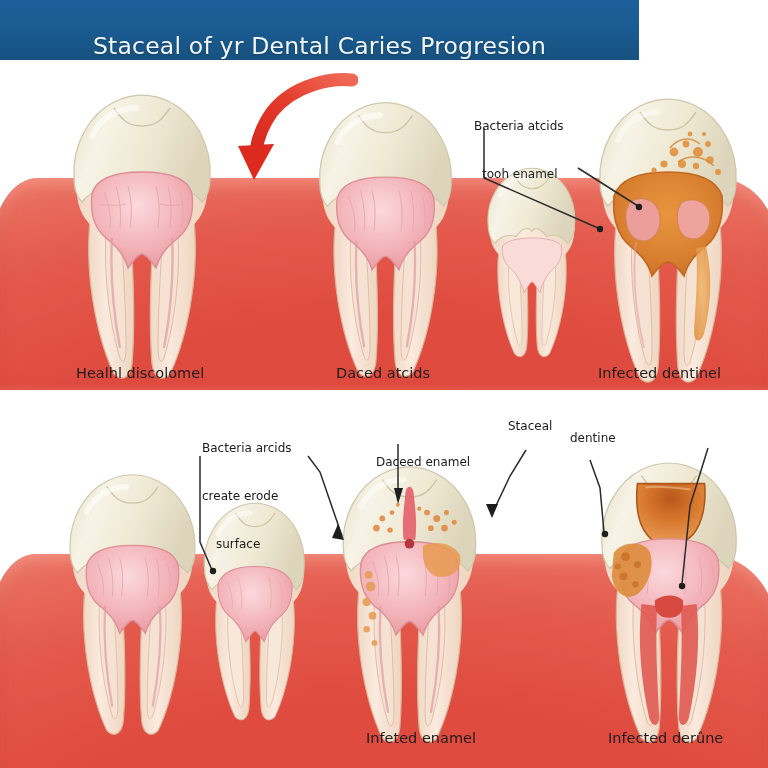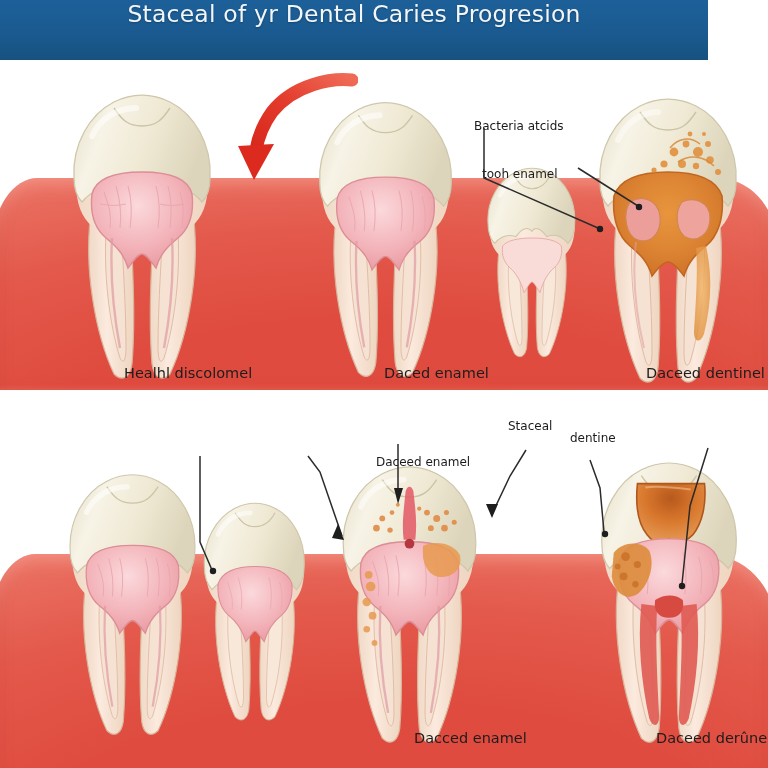--- a/index.html
+++ b/index.html
@@ -5,23 +5,23 @@
 <style>
   html,body{margin:0;padding:0;}
   body{
     width:768px;height:768px;overflow:hidden;background:#ffffff;
     font-family:"Liberation Sans","DejaVu Sans",sans-serif;
   }
   #page{position:relative;width:768px;height:768px;background:#ffffff;}
 
   
   .banner{
-    position:absolute;left:0;top:0;width:708px;height:60px;
+    position:absolute;left:0;top:0;width:639px;height:60px;
     background:linear-gradient(180deg,#1d6099 0%,#1a5a90 55%,#17527f 100%);
-    display:flex;align-items:flex-start;justify-content:center;
+    display:flex;align-items:flex-end;justify-content:center;
   }
   .banner-title{
     color:#f2f6f9;font-size:23.5px;letter-spacing:.2px;
     font-family:"DejaVu Sans","Liberation Sans",sans-serif;
     text-shadow:0 1px 2px rgba(0,0,0,.25);
     white-space:nowrap;
   }
 
   
   .panel{position:absolute;left:0;width:768px;overflow:hidden;}
@@ -58,21 +58,21 @@
   
   .callout{
     position:absolute;color:#1b1b1b;font-size:12px;line-height:16px;
     font-family:"DejaVu Sans","Liberation Sans",sans-serif;white-space:pre;
   }
   .leader{position:absolute;}
 
   
   .caption{
     position:absolute;color:#1d1d1d;font-size:14.5px;
-    font-family:"DejaVu Sans","Liberation Sans",sans-serif;white-space:nowrap;margin-left:48px;
+    font-family:"DejaVu Sans","Liberation Sans",sans-serif;white-space:nowrap;
   }
 </style>
 </head>
 <body>
 
 <div id="page">
 
   <div class="banner">
     <div class="banner-title">Staceal of yr Dental Caries Progresion</div>
   </div>
@@ -252,22 +252,22 @@
       <div style="padding-left:8px;">tooh enamel</div>
     </div>
     <svg class="leader" style="left:466px;top:60px;" width="190" height="120" viewBox="0 0 190 120">
       <path d="M18 8 L18 58 L132 108" fill="none" stroke="#2b2b2b" stroke-width="1.5"></path>
       <path d="M112 48 L172 86" fill="none" stroke="#2b2b2b" stroke-width="1.5"></path>
       <circle cx="134" cy="109" r="3.2" fill="#1e1e1e"></circle>
       <circle cx="173" cy="87" r="3.2" fill="#1e1e1e"></circle>
     </svg>
 
     <div class="caption" style="left:76px;top:305px;">Healhl discolomel</div>
-    <div class="caption" style="left:336px;top:305px;">Daced enamel</div>
-    <div class="caption" style="left:598px;top:305px;">Daceed dentinel</div>
+    <div class="caption" style="left:336px;top:305px;">Daced atcids</div>
+    <div class="caption" style="left:598px;top:305px;">Infected dentinel</div>
   </div>
 
   <div class="panel" id="panel-bottom">
 
     <div class="gum" id="gum-bottom"></div>
 
     <div class="tooth" style="left:50px;top:72px;">
       <svg width="165" height="280" viewBox="0 0 180 300">
         <path d="M40 120 C30 180 44 250 62 288 C70 296 78 292 80 278 C84 230 80 170 78 122 Z" fill="url(#dn1)" stroke="#d9b49b" stroke-width="1.2"></path>
         <path d="M140 120 C150 180 136 250 118 288 C110 296 102 292 100 278 C96 230 100 170 102 122 Z" fill="url(#dn1)" stroke="#d9b49b" stroke-width="1.2"></path>
@@ -402,20 +402,25 @@
             <circle cx="56" cy="132" r="3.2"></circle>
           <circle cx="38" cy="114" r="3"></circle>
         </g>
 
         <path d="M62 152 C58 190 62 232 70 268 C74 278 80 276 80 266 C78 226 76 188 78 154 Z" fill="#e05a52" opacity=".9"></path>
         <path d="M118 152 C122 190 118 232 110 268 C106 278 100 276 100 266 C102 226 104 188 102 154 Z" fill="#e05a52" opacity=".9"></path>
         <path d="M76 148 C86 142 96 142 104 148 C106 160 100 166 90 166 C80 166 74 160 76 148 Z" fill="#d64a42"></path>
       </svg>
     </div>
 
+    <div class="callout" style="left:202px;top:16px;">
+      <div>Bacteria arcids</div>
+      <div>create erode</div>
+      <div style="padding-left:14px;">surface</div>
+    </div>
     <svg class="leader" style="left:190px;top:60px;" width="190" height="130" viewBox="0 0 190 130">
       <path d="M10 4 L10 16 L10 90 L22 118" fill="none" stroke="#2b2b2b" stroke-width="1.5"></path>
       <path d="M118 4 L130 20 L152 84" fill="none" stroke="#2b2b2b" stroke-width="1.5"></path>
       <circle cx="23" cy="119" r="3.2" fill="#1e1e1e"></circle>
       <path d="M148 72 L154 88 L142 86 Z" fill="#1e1e1e"></path>
     </svg>
 
     <div class="callout" style="left:376px;top:30px;">
       <div>Daceed enamel</div>
     </div>
@@ -433,17 +438,17 @@
       <path d="M46 56 L52 70 L58 56 Z" fill="#1e1e1e"></path>
       <path d="M150 12 L160 40 L164 84" fill="none" stroke="#2b2b2b" stroke-width="1.5"></path>
       <circle cx="165" cy="86" r="3.2" fill="#1e1e1e"></circle>
     </svg>
 
     <svg class="leader" style="left:632px;top:54px;" width="110" height="150" viewBox="0 0 110 150">
       <path d="M76 2 L58 60 L50 138" fill="none" stroke="#2b2b2b" stroke-width="1.5"></path>
       <circle cx="50" cy="140" r="3.2" fill="#1e1e1e"></circle>
     </svg>
 
-    <div class="caption" style="left:366px;top:338px;">Dacced enamel</div>
-    <div class="caption" style="left:608px;top:338px;">Daceed derûne</div>
+    <div class="caption" style="left:366px;top:338px;">Infeted enamel</div>
+    <div class="caption" style="left:608px;top:338px;">Infected derûne</div>
   </div>
 
 </div>
 
 </body></html>

